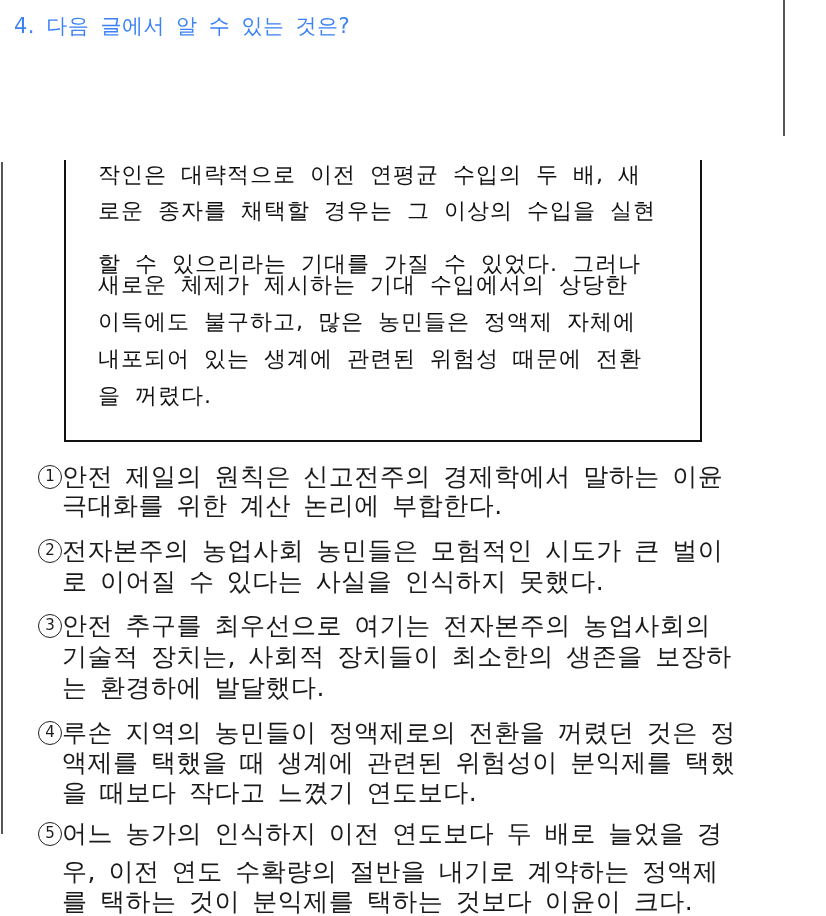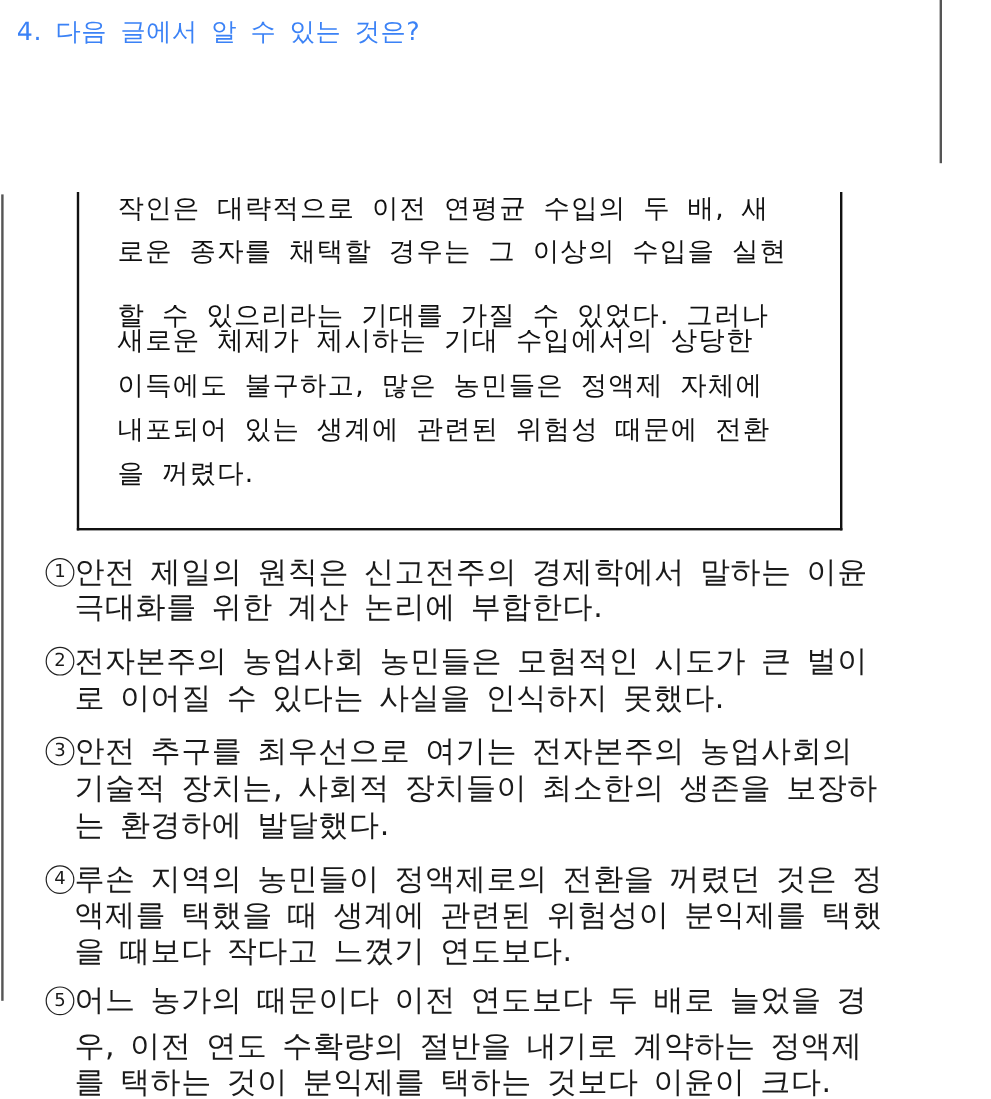--- a/index.html
+++ b/index.html
@@ -137,15 +137,15 @@
 <div class="choice" style="top:719px;">
   <span class="num">4</span>
 </div>
 <div class="choice-line" style="top:719px;">루손 지역의 농민들이 정액제로의 전환을 꺼렸던 것은 정</div>
 <div class="choice-line" style="top:749px;">액제를 택했을 때 생계에 관련된 위험성이 분익제를 택했</div>
 <div class="choice-line" style="top:779px;">을 때보다 작다고 느꼈기 연도보다.</div>
 
 <div class="choice" style="top:820px;">
   <span class="num">5</span>
 </div>
-<div class="choice-line" style="top:820px;">어느 농가의 때문이다 이전 연도보다 두 배로 늘었을 경</div>
+<div class="choice-line" style="top:820px;">어느 농가의 인식하지 이전 연도보다 두 배로 늘었을 경</div>
 <div class="choice-line" style="top:858px;">우, 이전 연도 수확량의 절반을 내기로 계약하는 정액제</div>
 <div class="choice-line" style="top:888px;">를 택하는 것이 분익제를 택하는 것보다 이윤이 크다.</div>
 
 </body></html>

